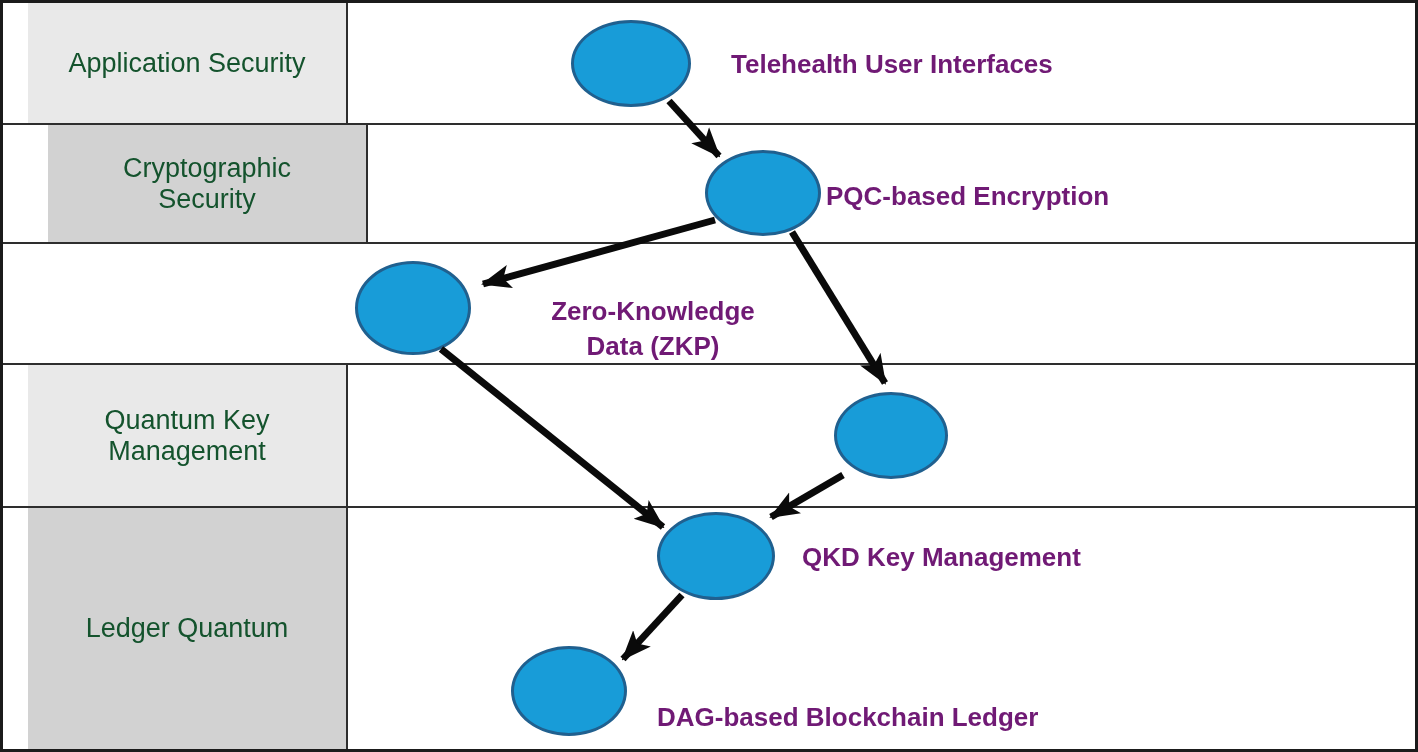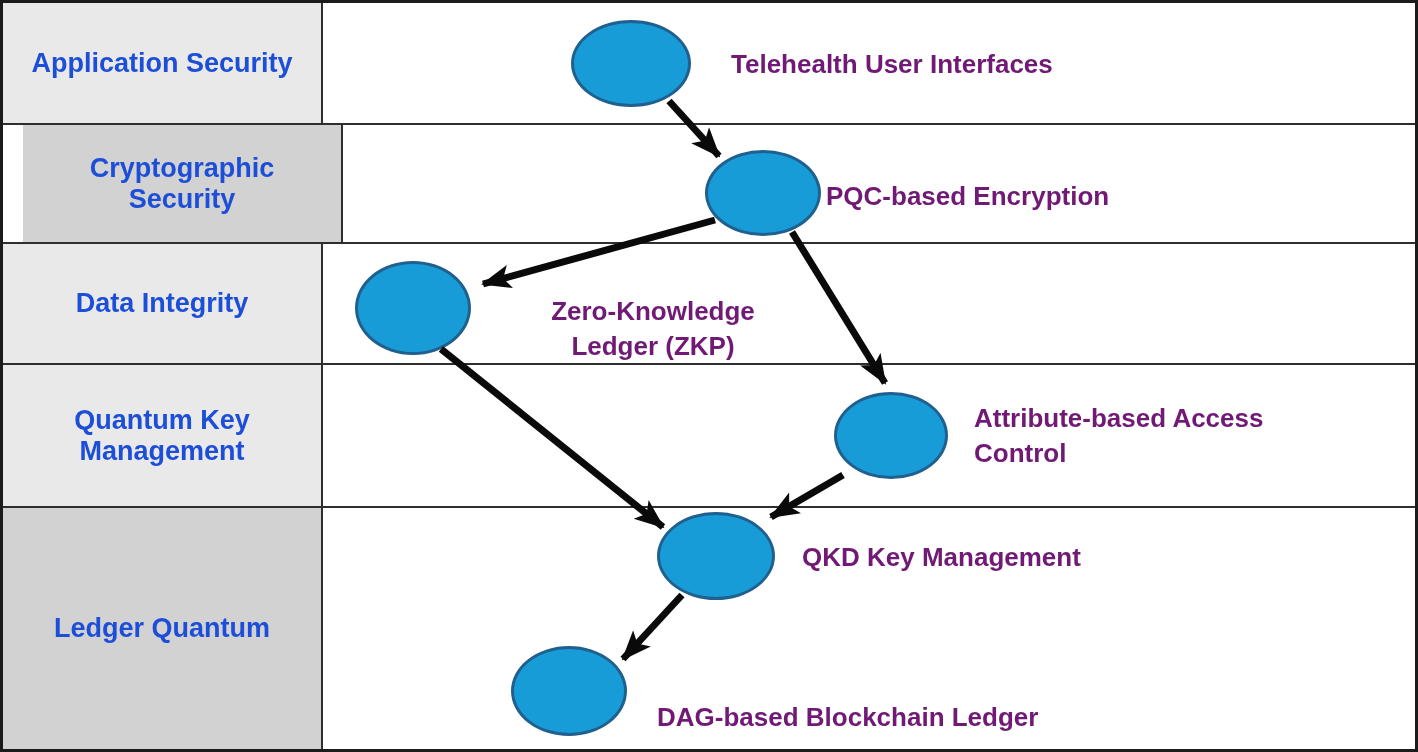--- a/index.html
+++ b/index.html
@@ -19,25 +19,26 @@
   .layer-row { display: flex; border-bottom: 2px solid #2e2e2e; }
   .layer-row:last-child { border-bottom: none; flex: 1; }
 
   .layer-cell {
     width: 320px;
     border-right: 2px solid #2e2e2e;
     display: flex;
     align-items: center;
     justify-content: center;
     text-align: center;
-    font-weight: bold;
+    font-weight: normal;
     font-size: 27px;
     line-height: 31px;
-    color: #1d4ed8;
+    color: #14532d;
     white-space: pre-wrap;
+    margin-left: 25px;
   }
   .layer-cell.light { background: #e9e9e9; }
   .layer-cell.dark  { background: #d2d2d2; }
 
   .canvas-cell { flex: 1; background: #ffffff; }
 
   .node {
     position: absolute;
     background: #189cd8;
     border: 3px solid #20608f;
@@ -69,21 +70,20 @@
     <div class="layer-row" style="height:122px;">
       <div class="layer-cell light">Application Security</div>
       <div class="canvas-cell"></div>
     </div>
     <div class="layer-row" style="height:119px;padding-left:20px;">
       <div class="layer-cell dark">Cryptographic
 Security</div>
       <div class="canvas-cell"></div>
     </div>
     <div class="layer-row" style="height:121px;">
-      <div class="layer-cell light">Data Integrity</div>
       <div class="canvas-cell"></div>
     </div>
     <div class="layer-row" style="height:143px;justify-content:center;">
       <div class="layer-cell light">Quantum Key
 Management</div>
       <div class="canvas-cell"></div>
     </div>
     <div class="layer-row">
       <div class="layer-cell dark">Ledger Quantum</div>
       <div class="canvas-cell"></div>
@@ -107,19 +107,17 @@
     <line x1="712" y1="217" x2="480" y2="281" stroke="#0a0a0a" stroke-width="7" marker-end="url(#ah)"></line>
     <line x1="789" y1="229" x2="882" y2="380" stroke="#0a0a0a" stroke-width="7" marker-end="url(#ah)"></line>
     <line x1="438" y1="346" x2="660" y2="524" stroke="#0a0a0a" stroke-width="7" marker-end="url(#ah)"></line>
     <line x1="840" y1="472" x2="768" y2="514" stroke="#0a0a0a" stroke-width="7" marker-end="url(#ah)"></line>
     <line x1="679" y1="592" x2="620" y2="656" stroke="#0a0a0a" stroke-width="7" marker-end="url(#ah)"></line>
   </svg>
 
   <div class="node-label" style="left:728px; top:44px;">Telehealth User Interfaces</div>
   <div class="node-label" style="left:823px; top:176px;">PQC-based Encryption</div>
   <div class="node-label center" style="left:510px; top:291px; width:280px;">Zero-Knowledge
-Ledger (ZKP)</div>
-  <div class="node-label" style="left:971px; top:398px;">Attribute-based Access
-Control</div>
+Data (ZKP)</div>
   <div class="node-label" style="left:799px; top:537px;">QKD Key Management</div>
   <div class="node-label" style="left:654px; top:697px;">DAG-based Blockchain Ledger</div>
 
 </div>
 
 </body></html>

